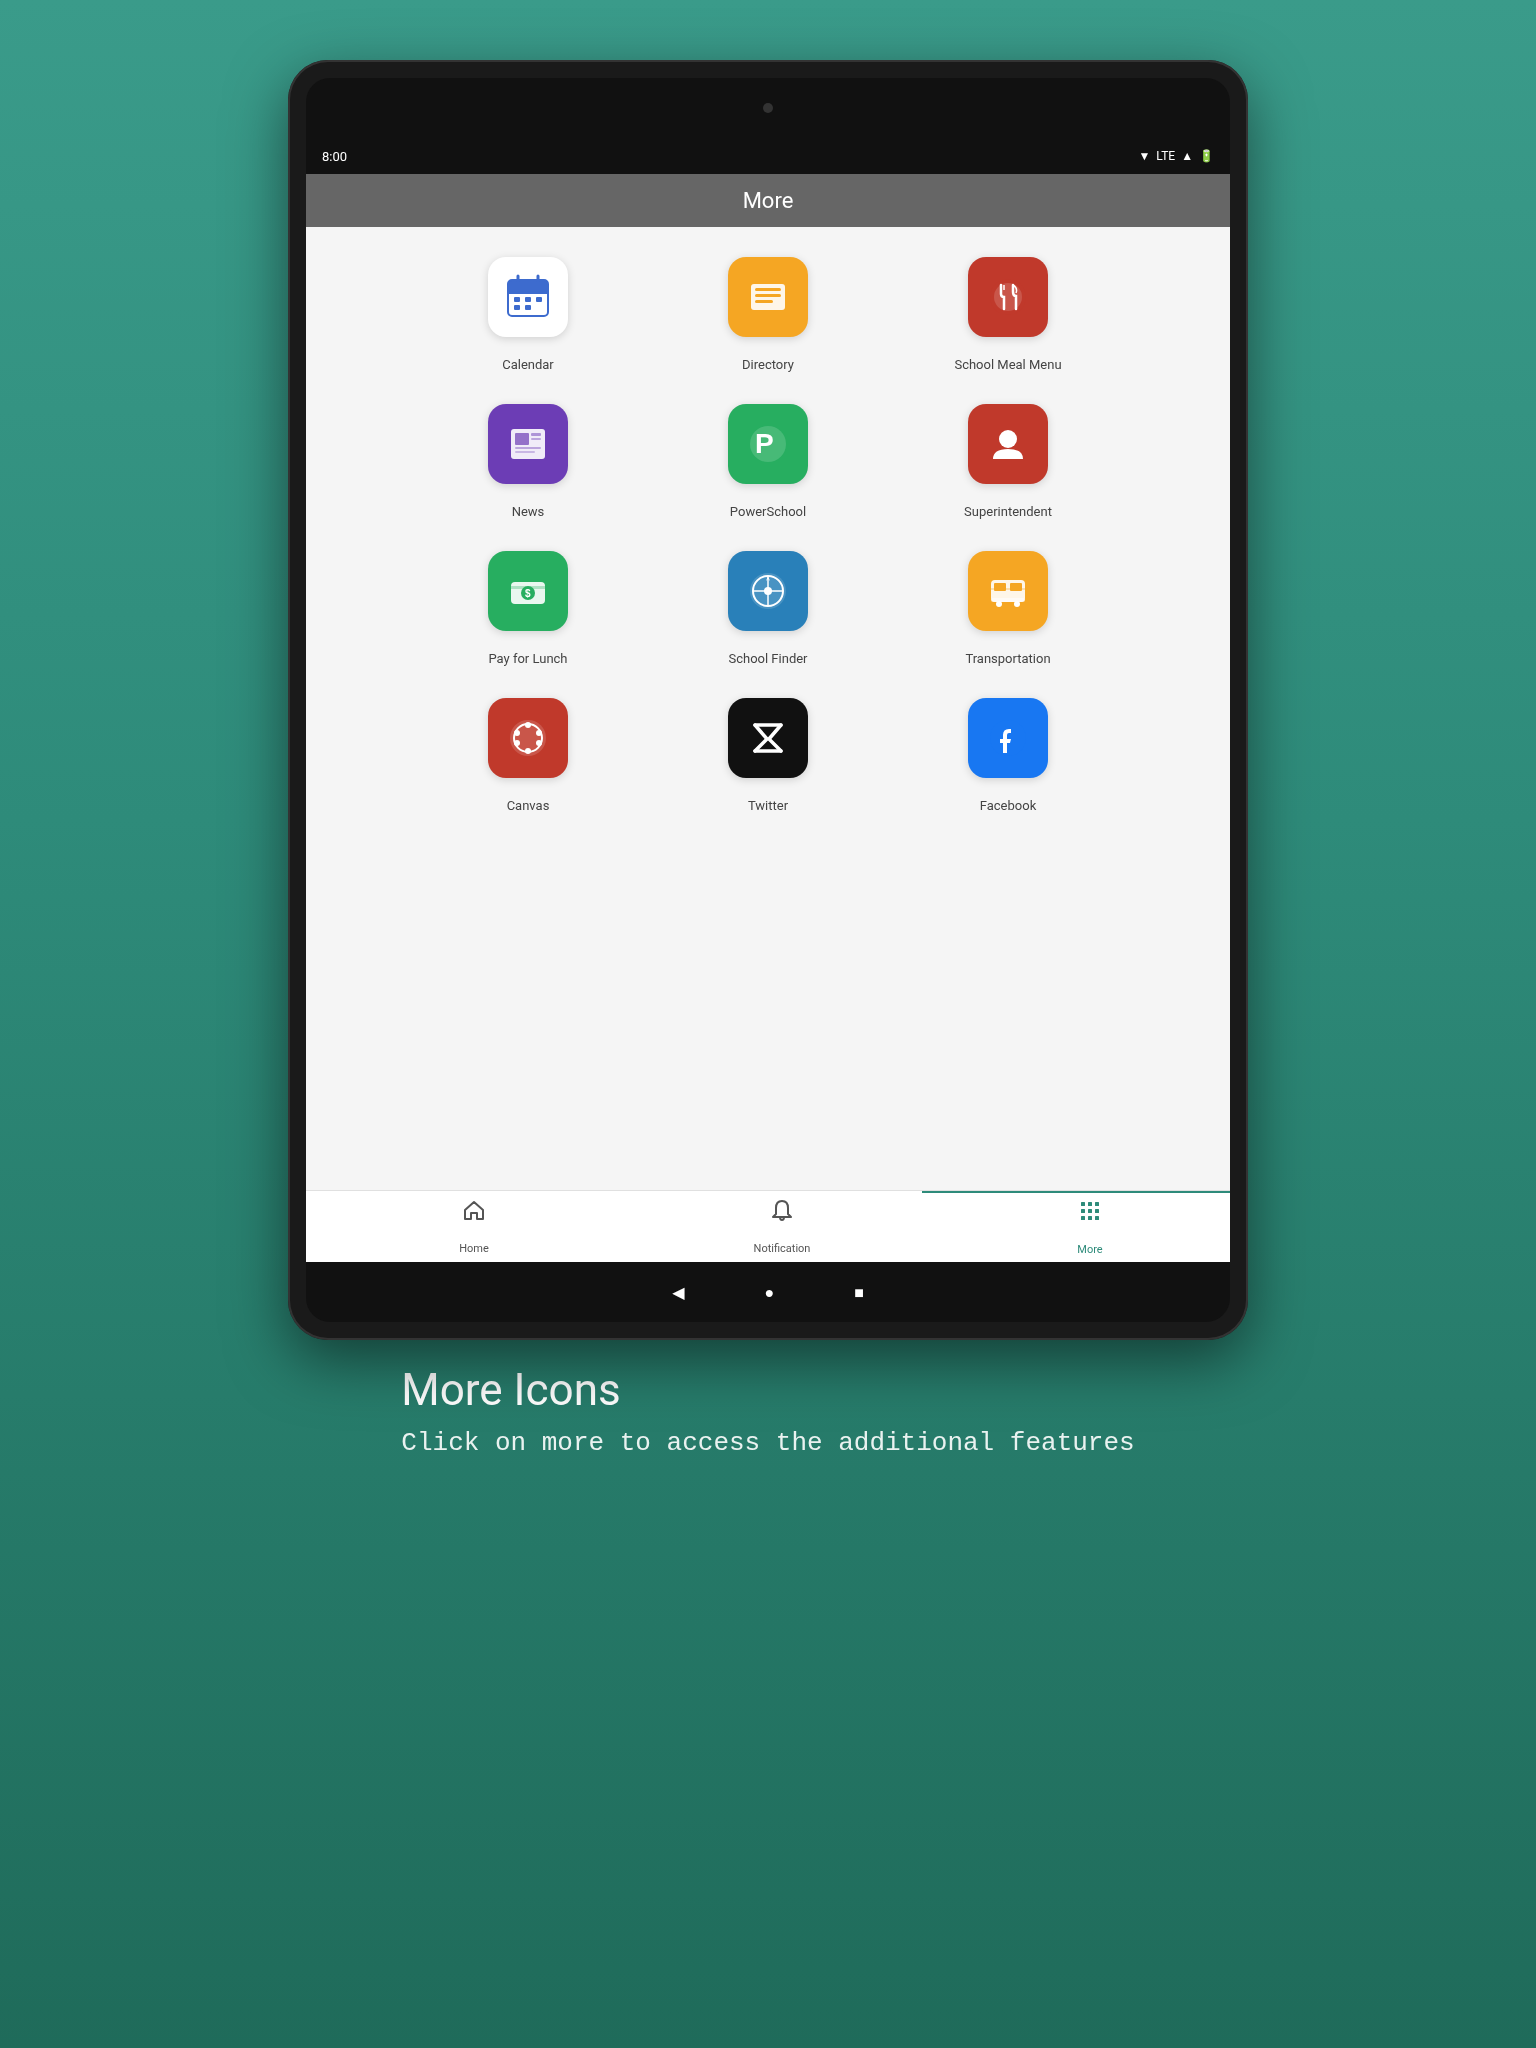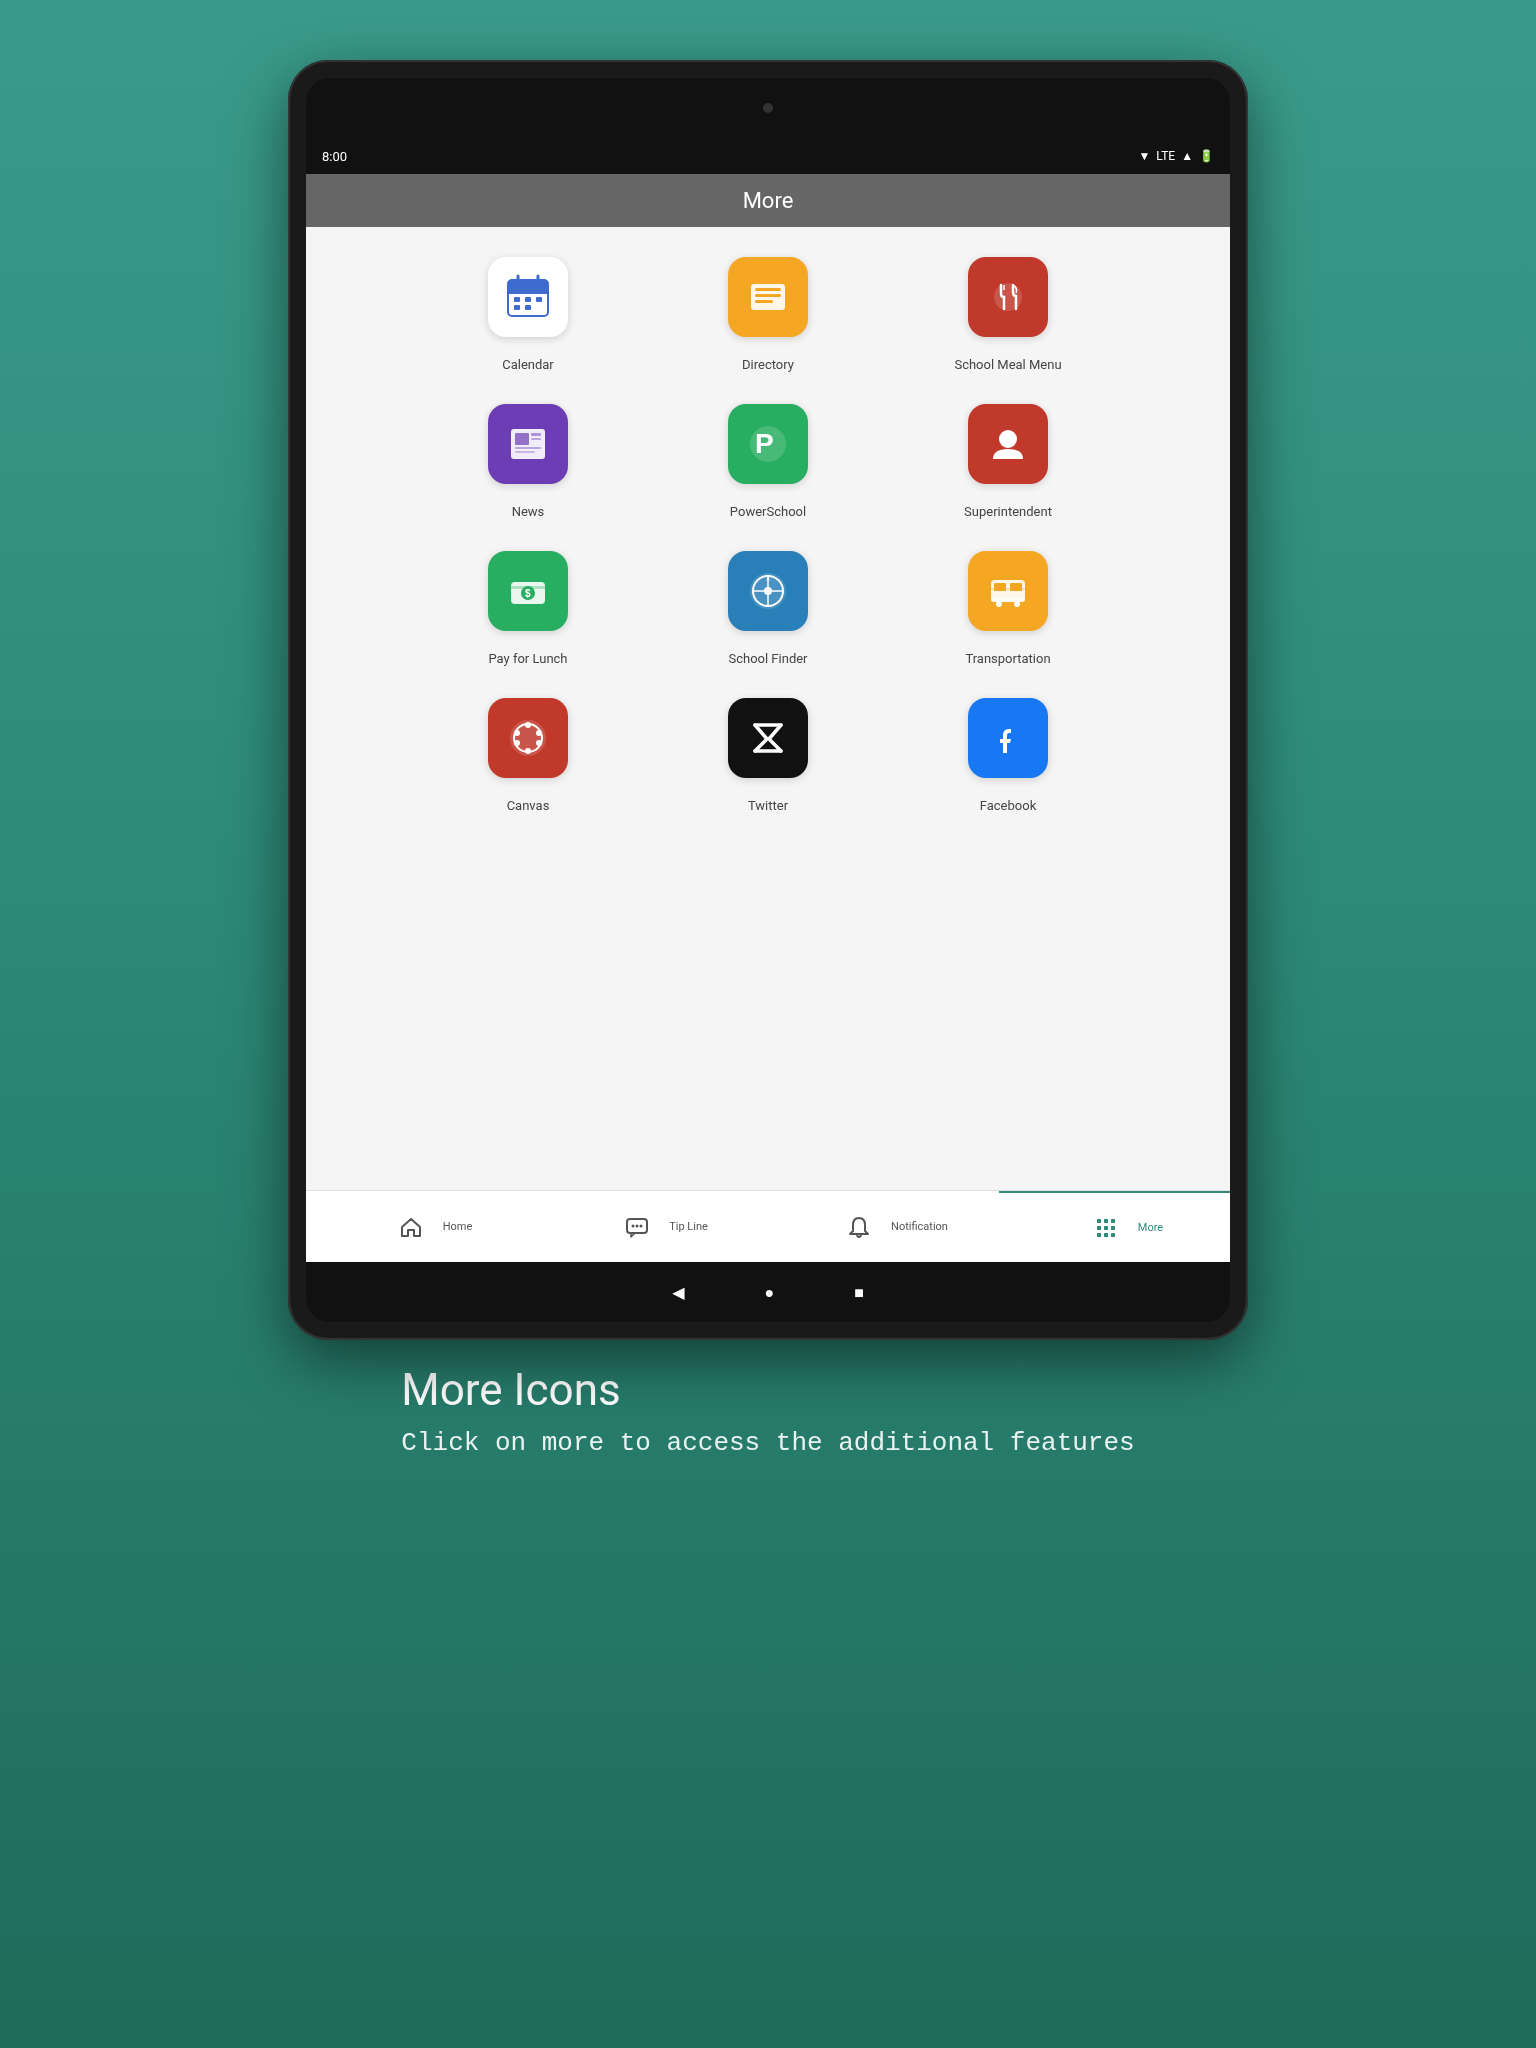--- a/index.html
+++ b/index.html
@@ -164,21 +164,21 @@
       border-top: 1px solid #e0e0e0;
       display: flex;
       align-items: center;
       height: 72px;
       flex-shrink: 0;
     }
 
     .nav-item {
       flex: 1;
       display: flex;
-      flex-direction: row;
+      flex-direction: column;
       align-items: center;
       justify-content: center;
       gap: 20px;
       cursor: pointer;
       height: 100%;
       color: #555;
       font-size: 11px;
       position: relative;
       padding-left: 28px;
     }
@@ -426,30 +426,20 @@
 
       <div class="bottom-nav">
 
         <div class="nav-item">
           <svg width="24" height="24" viewBox="0 0 24 24">
             <path d="M3 12 L12 4 L21 12 L21 21 L15 21 L15 15 L9 15 L9 21 L3 21 Z" fill="none" stroke="#555" stroke-width="2" stroke-linejoin="round"></path>
           </svg>
           <span>Home</span>
         </div>
 
-        <div class="nav-item">
-          <svg width="24" height="24" viewBox="0 0 24 24">
-            <rect x="2" y="4" width="20" height="14" rx="3" fill="none" stroke="#555" stroke-width="2"></rect>
-            <circle cx="8" cy="11" r="1.5" fill="#555"></circle>
-            <circle cx="12" cy="11" r="1.5" fill="#555"></circle>
-            <circle cx="16" cy="11" r="1.5" fill="#555"></circle>
-            <path d="M6 18 L6 22 L10 18" fill="none" stroke="#555" stroke-width="1.5" stroke-linejoin="round"></path>
-          </svg>
-          <span>Tip Line</span>
-        </div>
 
         <div class="nav-item">
           <svg width="24" height="24" viewBox="0 0 24 24">
             <path d="M12 3 Q18 3 18 10 L18 16 L21 19 L3 19 L6 16 L6 10 Q6 3 12 3 Z" fill="none" stroke="#555" stroke-width="2" stroke-linejoin="round"></path>
             <path d="M10 19 Q10 22 12 22 Q14 22 14 19" fill="none" stroke="#555" stroke-width="2"></path>
           </svg>
           <span>Notification</span>
         </div>
 
 

